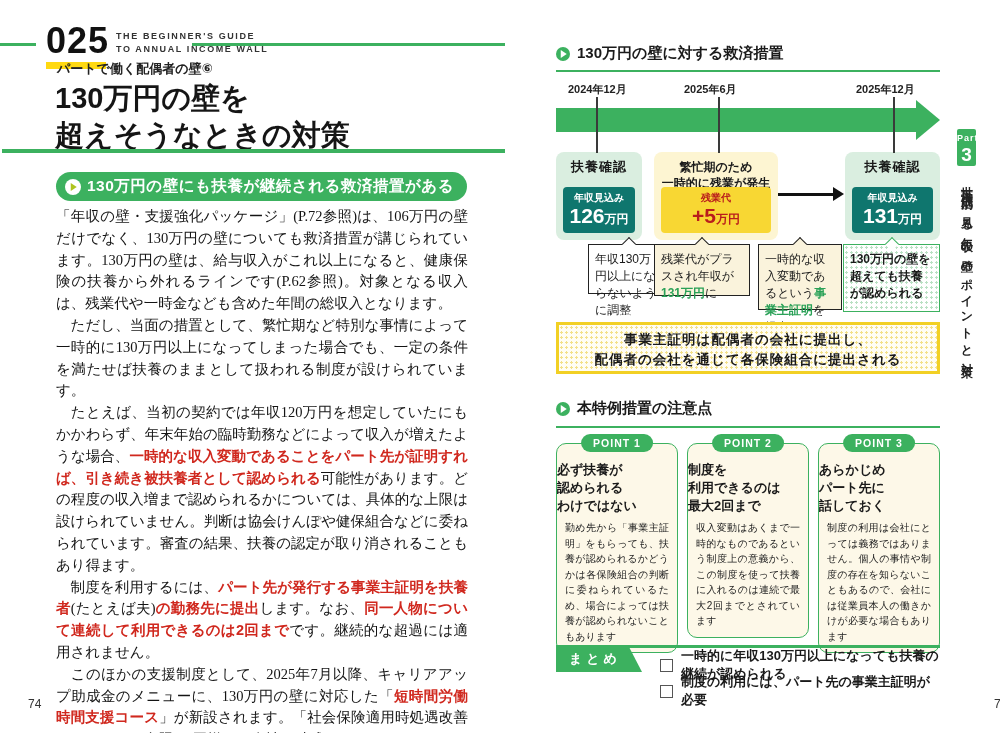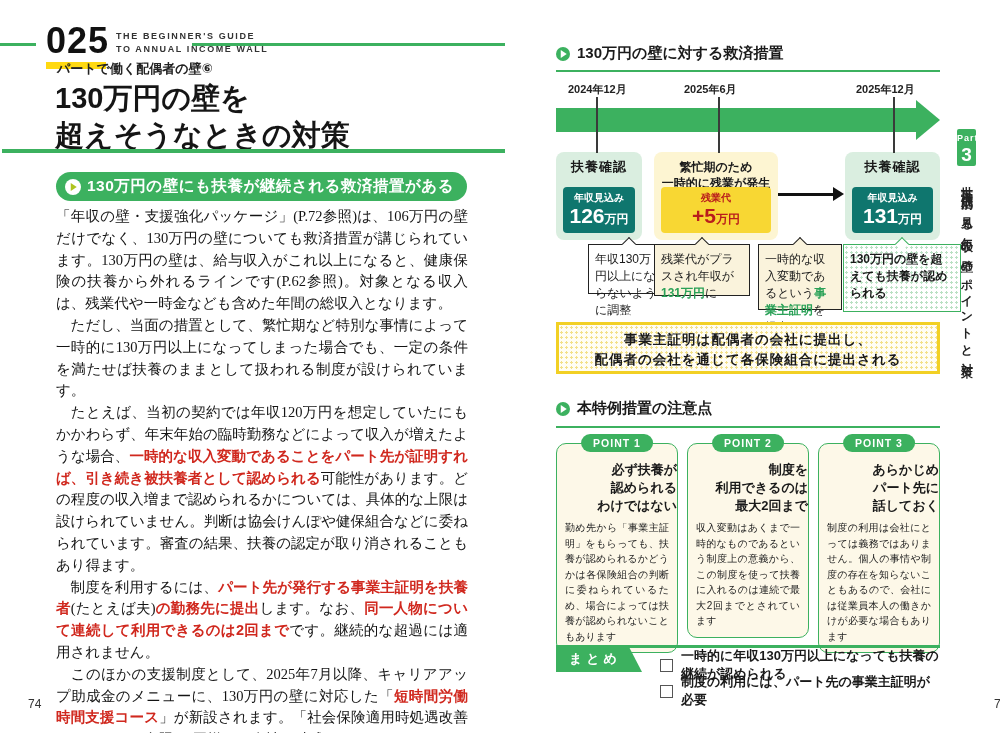--- a/index.html
+++ b/index.html
@@ -96,21 +96,21 @@
   .note-box{position:absolute;left:0;top:278px;width:384px;height:52px;box-sizing:border-box;
     border:3px solid #f2d024;text-align:center;font-size:13.5px;font-weight:bold;line-height:20px;
     padding-top:5px;letter-spacing:1px;
     background-color:#fffdf4;background-image:radial-gradient(#f3e089 1.1px, transparent 1.1px);background-size:5px 5px;}
 
   .point-card{position:absolute;top:399px;width:122px;min-height:172px;box-sizing:border-box;
     border:1.6px solid #3cb15f;border-radius:10px;background:#fdf8e8;}
   .point-badge{position:absolute;top:-10px;left:50%;transform:translateX(-50%);
     background:#3cb15f;color:#fff;font-size:10.5px;font-weight:bold;letter-spacing:1px;
     border-radius:10px;padding:3px 12px;white-space:nowrap;}
-  .point-title{margin-top:17px;text-align:right;font-size:13px;font-weight:bold;line-height:18px;white-space:pre-line;}
+  .point-title{margin-top:17px;text-align:left;font-size:13px;font-weight:bold;line-height:18px;white-space:pre-line;}
   .point-body{margin:5px 8px 8px;font-size:10px;line-height:15.5px;text-align:justify;color:#222;}
 
   .summary-rule{position:absolute;left:0;top:601px;width:384px;height:2.5px;background:#3cb15f;}
   .summary-label{position:absolute;left:0;top:601px;width:86px;height:27px;background:#3cb15f;
     color:#fff;font-size:13px;font-weight:bold;letter-spacing:4px;line-height:27px;padding-left:13px;box-sizing:border-box;
     clip-path:polygon(0 0,calc(100% - 14px) 0,100% 100%,0 100%);}
   .summary-item{position:absolute;left:104px;font-size:13px;font-weight:bold;color:#1a1a1a;display:flex;align-items:center;}
   .chk{display:inline-block;width:11px;height:11px;border:1.6px solid #555;margin-right:8px;flex:none;background:#fff;}
 
   
@@ -195,21 +195,21 @@
       <span class="lbl">年収見込み</span>
       <span class="big">131</span><span class="unit">万円</span>
     </div>
   </div>
   <div class="conn-line"></div>
   <div class="conn-head"></div>
 
   <div class="callout" style="left:0;width:81px;height:50px;margin-left:32px;"><i class="ptr"></i><span>年収130万円以上にならないように調整</span></div>
   <div class="callout co-cream" style="left:90px;width:96px;height:52px;"><i class="ptr"></i><span>残業代がプラスされ年収が</span><span class="seg-green">131万円</span><span>に</span></div>
   <div class="callout co-cream" style="left:194px;width:84px;height:66px;"><i class="ptr"></i><span>一時的な収入変動であるという</span><span class="seg-green">事業主証明</span><span>を提出</span></div>
-  <div class="callout co-dotted" style="left:287px;width:118px;height:68px;"><i class="ptr"></i><span>130万円の壁を超えても扶養が認められる</span></div>
+  <div class="callout co-dotted" style="left:287px;width:97px;height:68px;"><i class="ptr"></i><span>130万円の壁を超えても扶養が認められる</span></div>
 
   <div class="note-box">
     <div>事業主証明は配偶者の会社に提出し、</div>
     <div>配偶者の会社を通じて各保険組合に提出される</div>
   </div>
 
   <div class="fig-heading fh2">
     <span class="circle-icon ci-green">
         <i class="tri"></i>
       </span>

